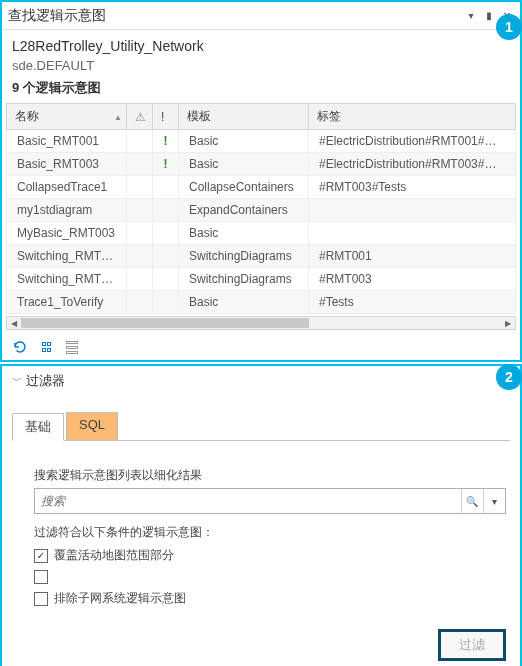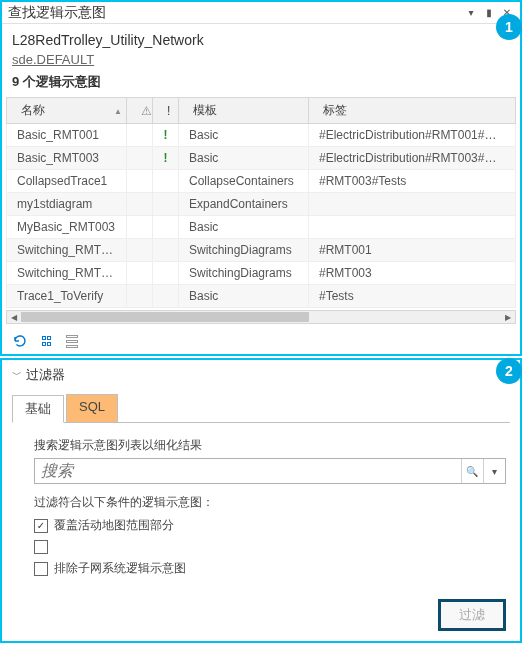--- a/index.html
+++ b/index.html
@@ -2,32 +2,32 @@
 <html><head>
 <meta charset="utf-8">
 <style>
   * { box-sizing: border-box; font-family: "Microsoft YaHei", "Segoe UI", Arial, sans-serif; }
   body { margin: 0; background: #fff; width: 522px; }
   .pane { border: 2px solid #00c0f0; margin-bottom: 2px; background: #fff; position: relative; }
   .callout { position: absolute; right: -2px; width: 26px; height: 26px; border-radius: 50%; background: #00a9e0; color: #fff; font-weight: bold; display: flex; align-items: center; justify-content: center; font-size: 14px; z-index: 10; }
   .callout1 { top: 12px; }
   .callout2 { top: -2px; right: -2px; }
 
-  .titlebar { display: flex; align-items: center; padding: 4px 6px; font-size: 14px; color: #333; border-bottom: 1px solid #e0e0e0; height: 22px; }
+  .titlebar { display: flex; align-items: center; padding: 4px 6px; font-size: 14px; color: #333; border-bottom: 1px solid #e0e0e0; height: 28px; }
   .titlebar .spacer { flex: 1; }
   .titlebar .icon-btn { width: 14px; height: 14px; display: flex; align-items: center; justify-content: center; margin-left: 4px; cursor: pointer; color: #555; font-size: 10px; }
 
   .header { padding: 8px 10px 6px 10px; }
   .header .title { font-size: 14px; color: #333; margin-bottom: 4px; }
-  .header .subtitle { font-size: 13px; color: #666; margin-bottom: 6px; text-decoration: underline; }
+  .header .subtitle { font-size: 13px; color: #666; margin-bottom: 6px; }
   .header .count { font-size: 13px; color: #333; font-weight: bold; }
 
   .grid-wrap { padding: 0 4px; }
   table.grid { width: 100%; border-collapse: collapse; font-size: 12px; table-layout: fixed; }
-  table.grid th { background: #f2f2f2; border: 1px solid #d6d6d6; padding: 4px 14px; text-align: left; color: #444; font-weight: normal; height: 24px; position: relative; }
+  table.grid th { background: #f2f2f2; border: 1px solid #d6d6d6; padding: 4px 8px; text-align: left; color: #444; font-weight: normal; height: 24px; position: relative; }
   table.grid th.sort::after { content: "▲"; font-size: 8px; color: #888; position: absolute; right: 4px; top: 50%; transform: translateY(-50%); }
   table.grid td { border: 1px solid #eee; padding: 4px 10px; color: #555; white-space: nowrap; overflow: hidden; text-overflow: ellipsis; height: 22px; }
   table.grid tr:nth-child(even) td { background: #f7f7f7; }
   .warn-col, .cons-col { text-align: center; }
   .cons-mark { color: #2e8b2e; font-weight: bold; }
 
   .hscroll { height: 14px; background: #f0f0f0; border: 1px solid #d6d6d6; margin: 2px 4px 4px 4px; position: relative; display: flex; align-items: center; }
   .hscroll .arrow { width: 14px; height: 100%; display: flex; align-items: center; justify-content: center; color: #666; font-size: 8px; cursor: pointer; }
   .hscroll .track { flex: 1; height: 100%; position: relative; }
   .hscroll .thumb { position: absolute; left: 0; top: 1px; height: 10px; width: 60%; background: #c8c8c8; }
@@ -36,28 +36,28 @@
   .tool-btn { width: 20px; height: 18px; display: flex; align-items: center; justify-content: center; cursor: pointer; }
   .refresh-svg { width: 16px; height: 16px; }
   .view-icon { display: inline-flex; flex-direction: column; gap: 2px; }
   .view-icon .row { display: flex; gap: 1px; }
   .view-icon .box { width: 4px; height: 4px; border: 1px solid #0078d4; }
   .view-icon.list .box { width: 12px; height: 3px; border: 1px solid #999; }
 
   .section-hdr { padding: 6px 10px; font-size: 13px; color: #333; display: flex; align-items: center; cursor: pointer; }
   .section-hdr .chev { margin-right: 4px; font-size: 10px; color: #666; }
 
-  .tabs { display: flex; border-bottom: 1px solid #c0c0c0; margin: 4px 10px; }
+  .tabs { display: flex; border-bottom: 1px solid #c0c0c0; margin: 16px 10px; }
   .tab { padding: 4px 12px; font-size: 13px; border: 1px solid #c0c0c0; border-bottom: none; margin-right: 2px; background: #fdba74; cursor: pointer; color: #444; }
   .tab.active { background: #fff; border-bottom: 1px solid #fff; position: relative; top: 1px; }
 
   .filter-body { padding: 10px 14px; font-size: 13px; color: #444; margin-left: 18px; }
   .filter-body .label { margin-bottom: 4px; font-size: 12px; }
   .search-row { display: flex; border: 1px solid #b0b0b0; height: 26px; margin-bottom: 10px; width: 100%; }
-  .search-row input { flex: 1; border: none; padding: 0 6px; font-size: 16px; font-style: italic; color: #888; outline: none; }
+  .search-row input { flex: 1; border: none; padding: 0 6px; font-size: 12px; font-style: italic; color: #888; outline: none; }
   .search-row .dd, .search-row .sbtn { width: 22px; display: flex; align-items: center; justify-content: center; border-left: 1px solid #d0d0d0; cursor: pointer; color: #555; font-size: 10px; }
 
   .check-row { display: flex; align-items: center; margin: 6px 0; font-size: 12px; }
   .check-row .cb { width: 14px; height: 14px; border: 1px solid #666; margin-right: 6px; display: flex; align-items: center; justify-content: center; font-size: 10px; color: #333; cursor: pointer; }
 
   .footer-btns { display: flex; justify-content: flex-end; padding: 6px 14px 10px 14px; }
   .btn { border: 3px solid #0c4a6e; padding: 4px 18px; font-size: 13px; color: #aaa; background: #f8f8f8; cursor: pointer; }
   .warn-icon-hdr { color: #888; font-size: 12px; }
 </style>
 </head>

